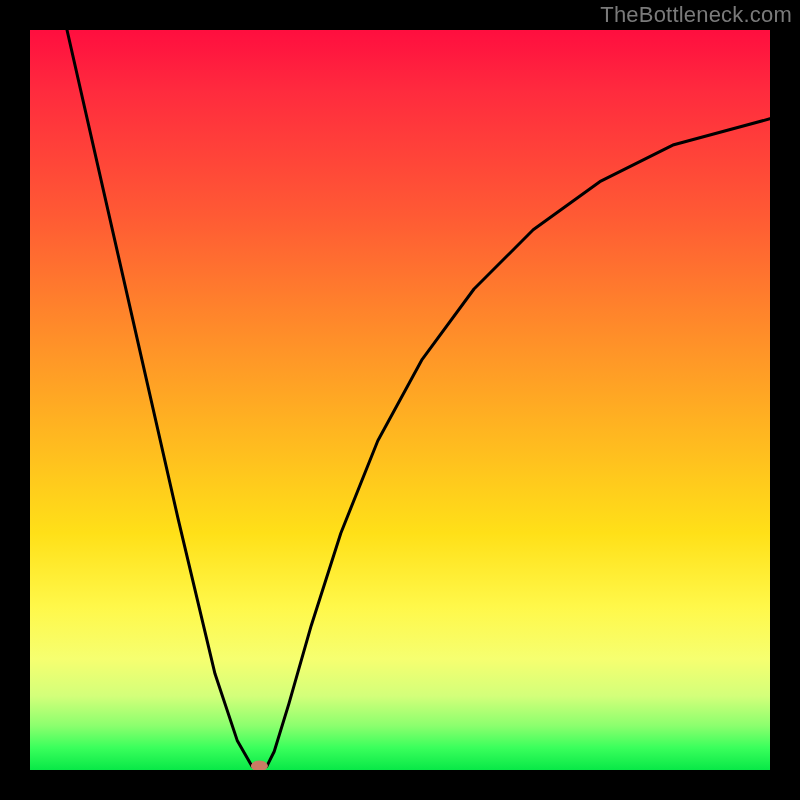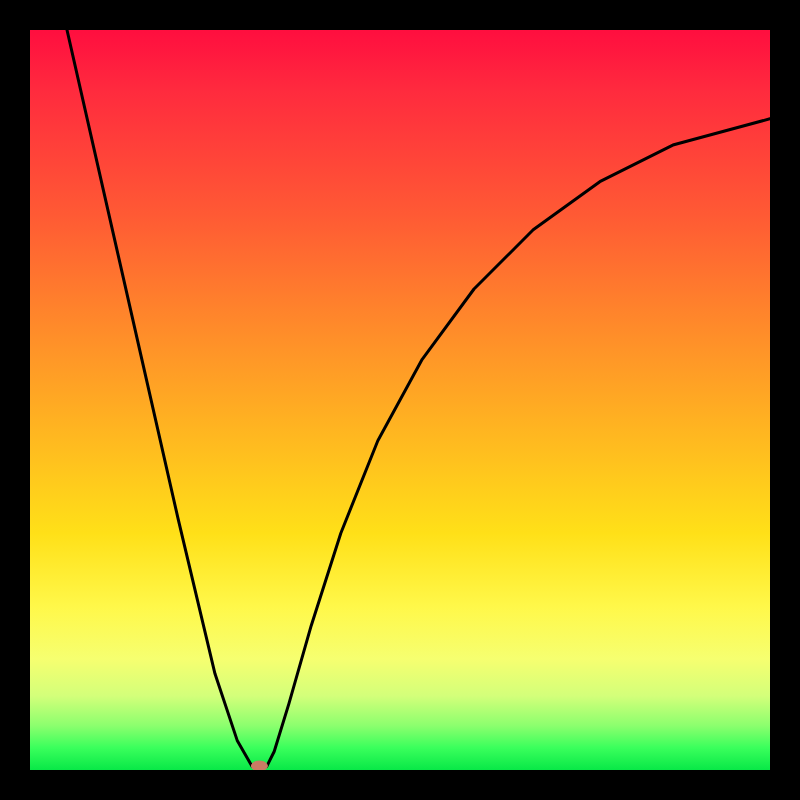--- a/index.html
+++ b/index.html
@@ -66,13 +66,14 @@
 </head>
 <body>
 
 <div class="frame">
   <div class="plot-area">
     <svg class="curve" viewBox="0 0 740 740" preserveAspectRatio="none">
       <path id="curve-path" d="M37.00 0.00 L74.00 162.80 L111.00 325.60 L148.00 488.40 L185.00 643.80 L207.20 710.40 L222.00 736.30 L229.40 740.00 L236.80 736.30 L244.20 721.50 L259.00 673.40 L281.20 595.70 L310.80 503.20 L347.80 410.70 L392.20 329.30 L444.00 259.00 L503.20 199.80 L569.80 151.70 L643.80 114.70 L740.00 88.80" fill="none" stroke="#000" stroke-width="3" stroke-linejoin="round" stroke-linecap="round"></path>
       <ellipse id="min-marker" class="minmarker" cx="229.40" cy="736.00" rx="8" ry="5"></ellipse>
     </svg>
   </div>
+  <div class="watermark">TheBottleneck.com</div>
 </div>
 
 </body></html>

